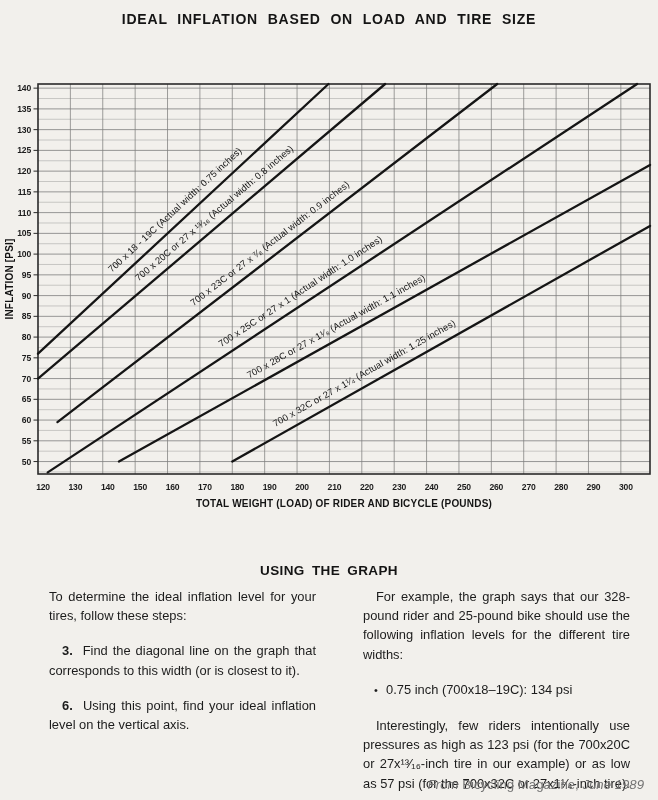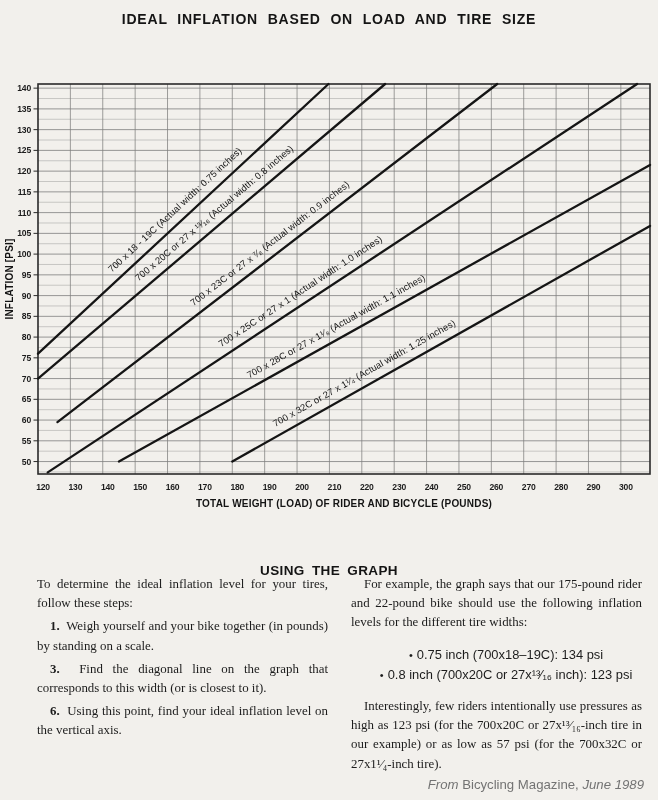--- a/index.html
+++ b/index.html
@@ -20,23 +20,23 @@
   .usage-heading{
     position:absolute;top:547px;left:0;right:0;text-align:center;
     font-size:13.5px;font-weight:bold;letter-spacing:.4px;word-spacing:3px;color:#141414;margin-top:16px;
   }
   .col{
     position:absolute;top:571px;width:299px;
     font-size:12.9px;line-height:19.2px;text-align:justify;color:#1c1c1c;
   }
   .col-left{left:33px;}
   .col-right{left:347px;}
-  .col p{margin:4px;font-family:Liberation Serif, serif;}
+  .col p{margin:16px;}
   .indent{text-indent:13px;}
-  .bullet-list{margin:12px;padding:0 0 0 15px;list-style:none;text-align:center;}
+  .bullet-list{margin:12px;padding:0 0 0 15px;list-style:none;text-align:left;}
   .bullet-list li{margin:0;}
   .bullet-dot{display:inline-block;width:12px;font-size:11px;}
   .attribution{
     position:absolute;top:777px;right:14px;font-size:13.2px;color:#737373;
   }
   .ital{font-style:italic;}
 </style>
 </head>
 <body>
 
@@ -179,31 +179,29 @@
       <text x="0" y="0" text-anchor="middle" class="series-label" transform="translate(337.6 329.1) rotate(-29.2)">700 x 28C or 27 x 1¹⁄₈ (Actual width: 1.1 inches)</text>
       <line x1="232.28571428571428" y1="461.5531914893617" x2="650" y2="225.89361702127658" stroke="#151515" stroke-width="2.3" stroke-linecap="round"></line>
       <text x="0" y="0" text-anchor="middle" class="series-label" transform="translate(365.7 375.9) rotate(-29.4)">700 x 32C or 27 x 1¹⁄₄ (Actual width: 1.25 inches)</text>
     </svg>
 
   <div class="usage-heading">USING THE GRAPH</div>
 
   <div class="col col-left">
     <p class="intro">To determine the ideal inflation level for your tires, follow these steps:</p>
     <div id="steps">
-        <p class="indent"><b>1.</b>&nbsp; Weigh yourself and your bike together (in pounds) by standing on a scale.</p>
         <p class="indent"><b>3.</b>&nbsp; Find the diagonal line on the graph that corresponds to this width (or is closest to it).</p>
         <p class="indent"><b>6.</b>&nbsp; Using this point, find your ideal inflation level on the vertical axis.</p>
       </div>
   </div>
 
   <div class="col col-right">
-    <p class="indent">For example, the graph says that our 175-pound rider and 22-pound bike should use the following inflation levels for the different tire widths:</p>
+    <p class="indent">For example, the graph says that our 328-pound rider and 25-pound bike should use the following inflation levels for the different tire widths:</p>
     <ul class="bullet-list" id="bullets">
         <li><span class="bullet-dot">•</span>0.75 inch (700x18–19C): 134 psi</li>
-        <li><span class="bullet-dot">•</span>0.8 inch (700x20C or 27x¹³⁄₁₆ inch): 123 psi</li>
       </ul>
     <p class="indent">Interestingly, few riders intentionally use pressures as high as 123 psi (for the 700x20C or 27x¹³⁄₁₆-inch tire in our example) or as low as 57 psi (for the 700x32C or 27x1¹⁄₄-inch tire).</p>
   </div>
 
   <div class="attribution">
     <span class="ital">From</span>
     <span>Bicycling Magazine,</span>
     <span class="ital">June 1989</span>
   </div>
 

